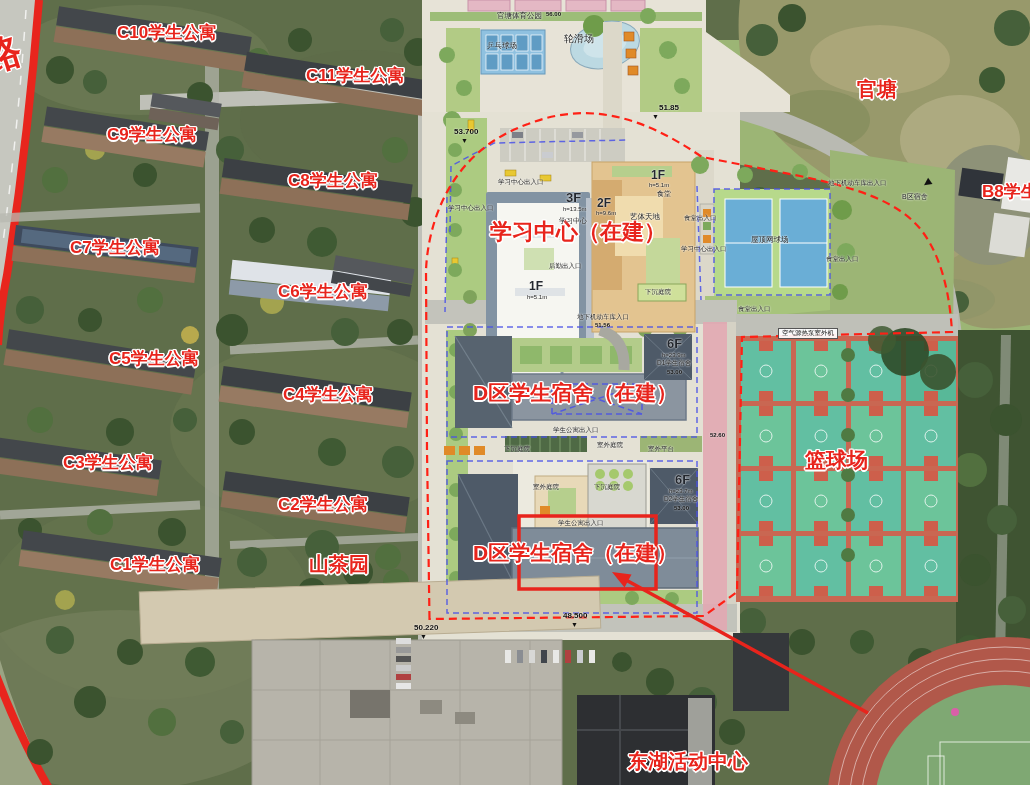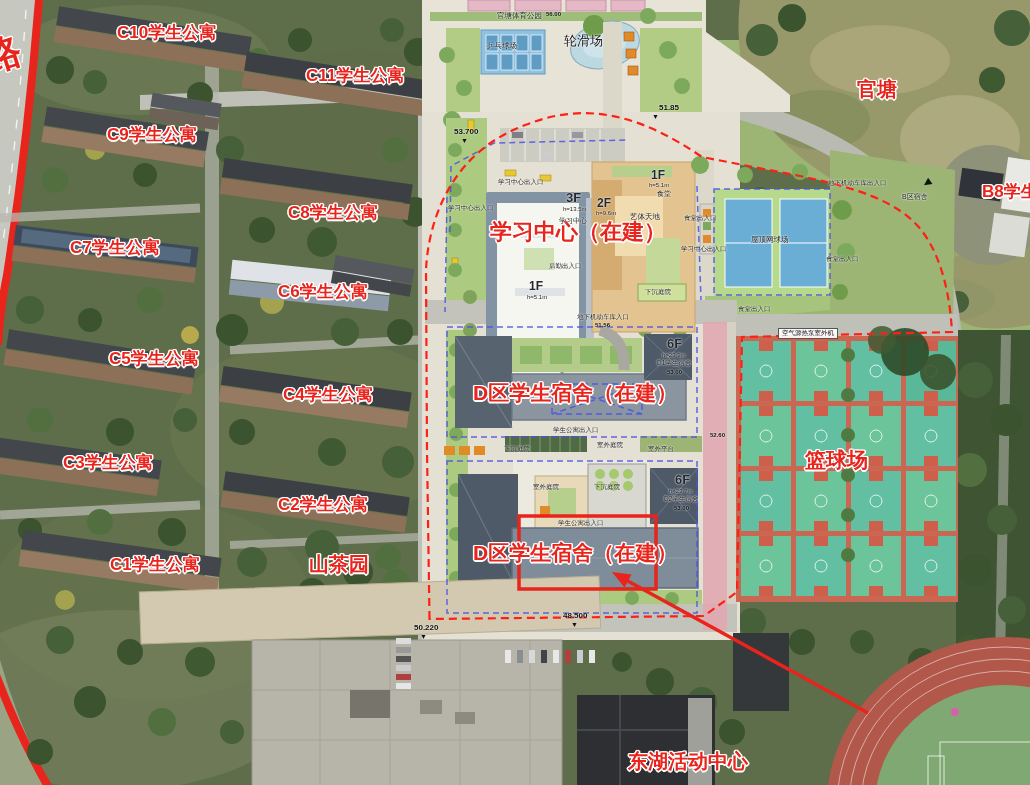--- a/index.html
+++ b/index.html
@@ -571,40 +571,40 @@
     <line x1="868" y1="713" x2="626" y2="580" stroke="#e8241c" stroke-width="3.5"></line>
     <polygon points="612,572 631.5,574.5 624.5,587.5" fill="#e8241c"></polygon>
   </g>
 </svg>
 
 <div id="labels">
       <span class="lbl k-red" style="left: -22px; top: 42px; font-size: 38px; transform: rotate(-18deg);">路</span>
       <span class="lbl k-red" style="left: 117px; top: 24px; font-size: 17px;">C10学生公寓</span>
       <span class="lbl k-red" style="left: 306px; top: 67px; font-size: 17px;">C11学生公寓</span>
       <span class="lbl k-red" style="left: 107px; top: 126px; font-size: 17px;">C9学生公寓</span>
-      <span class="lbl k-red" style="left: 288px; top: 172px; font-size: 17px; margin-top: 32px;">C8学生公寓</span>
+      <span class="lbl k-red" style="left: 288px; top: 172px; font-size: 17px;">C8学生公寓</span>
       <span class="lbl k-red" style="left: 70px; top: 239px; font-size: 17px;">C7学生公寓</span>
       <span class="lbl k-red" style="left: 278px; top: 283px; font-size: 17px;">C6学生公寓</span>
       <span class="lbl k-red" style="left: 109px; top: 350px; font-size: 17px;">C5学生公寓</span>
       <span class="lbl k-red" style="left: 283px; top: 386px; font-size: 17px;">C4学生公寓</span>
       <span class="lbl k-red" style="left: 63px; top: 454px; font-size: 17px;">C3学生公寓</span>
       <span class="lbl k-red" style="left: 278px; top: 472px; font-size: 17px; margin-top: 24px;">C2学生公寓</span>
       <span class="lbl k-red" style="left: 110px; top: 556px; font-size: 17px;">C1学生公寓</span>
       <span class="lbl k-red" style="left: 309px; top: 554px; font-size: 20px;">山茶园</span>
       <span class="lbl k-red" style="left: 490px; top: 221px; font-size: 22px;">学习中心（在建）</span>
       <span class="lbl k-red" style="left: 473px; top: 382px; font-size: 21px;">D区学生宿舍（在建）</span>
       <span class="lbl k-red" style="left: 473px; top: 542px; font-size: 21px;">D区学生宿舍（在建）</span>
       <span class="lbl k-red" style="left: 805px; top: 449px; font-size: 21px;">篮球场</span>
       <span class="lbl k-red" style="left: 857px; top: 79px; font-size: 20px;">官塘</span>
       <span class="lbl k-red" style="left: 982px; top: 183px; font-size: 17px;">B8学生公寓</span>
       <span class="lbl k-red" style="left: 580px; top: 751px; font-size: 20px; margin-left: 48px;">东湖活动中心</span>
       <span class="lbl k-plan" style="left: 497px; top: 12px; font-size: 7.5px;">官塘体育公园</span>
       <span class="lbl k-elev" style="left: 546px; top: 11px; font-size: 6px;">56.00</span>
       <span class="lbl k-plan" style="left: 487px; top: 42px; font-size: 7.5px;">乒乓球场</span>
-      <span class="lbl k-plan" style="left: 564px; top: 34px; font-size: 13px;">轮滑场</span>
+      <span class="lbl k-plan" style="left: 564px; top: 34px; font-size: 10px;">轮滑场</span>
       <span class="lbl k-elev" style="left: 454px; top: 128px; font-size: 8px;">53.700</span>
       <span class="lbl k-tri" style="left: 461px; top: 137px; font-size: 7px;">▼</span>
       <span class="lbl k-elev" style="left: 648px; top: 104px; font-size: 8px; margin-left: 11px;">51.85</span>
       <span class="lbl k-tri" style="left: 652px; top: 113px; font-size: 7px;">▼</span>
       <span class="lbl k-plan" style="left: 498px; top: 179px; font-size: 6.5px;">学习中心出入口</span>
       <span class="lbl k-plan" style="left: 448px; top: 205px; font-size: 6.5px;">学习中心出入口</span>
       <span class="lbl k-floor" style="left: 566px; top: 191px; font-size: 13px;">3F</span>
       <span class="lbl k-plan" style="left: 563px; top: 206px; font-size: 6px;">h=13.5m</span>
       <span class="lbl k-plan" style="left: 559px; top: 217px; font-size: 7px;">学习中心</span>
       <span class="lbl k-floor" style="left: 597px; top: 197px; font-size: 12px;">2F</span>

